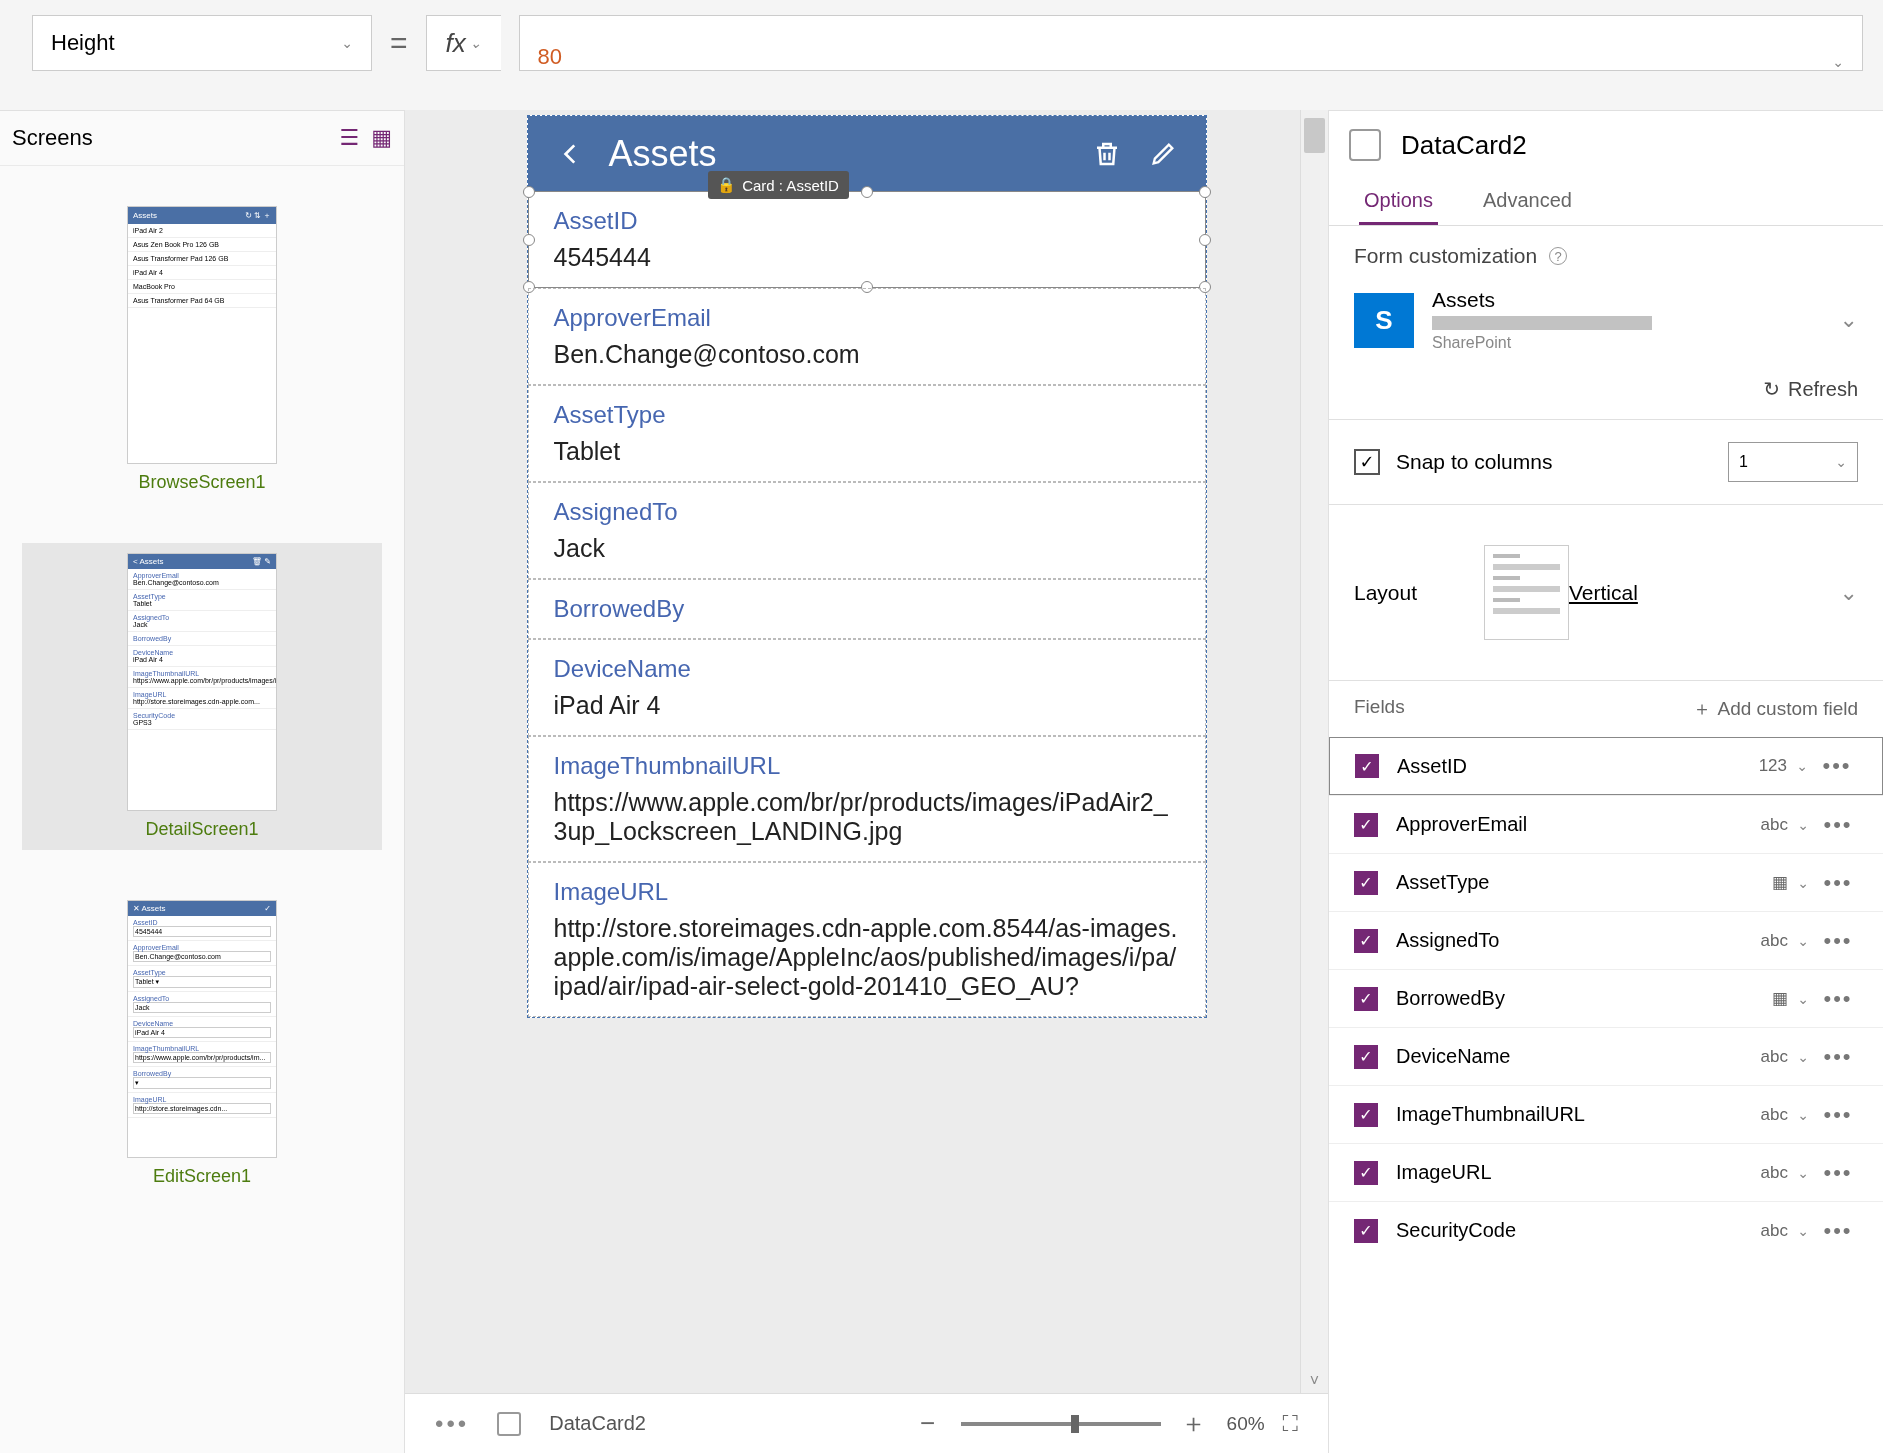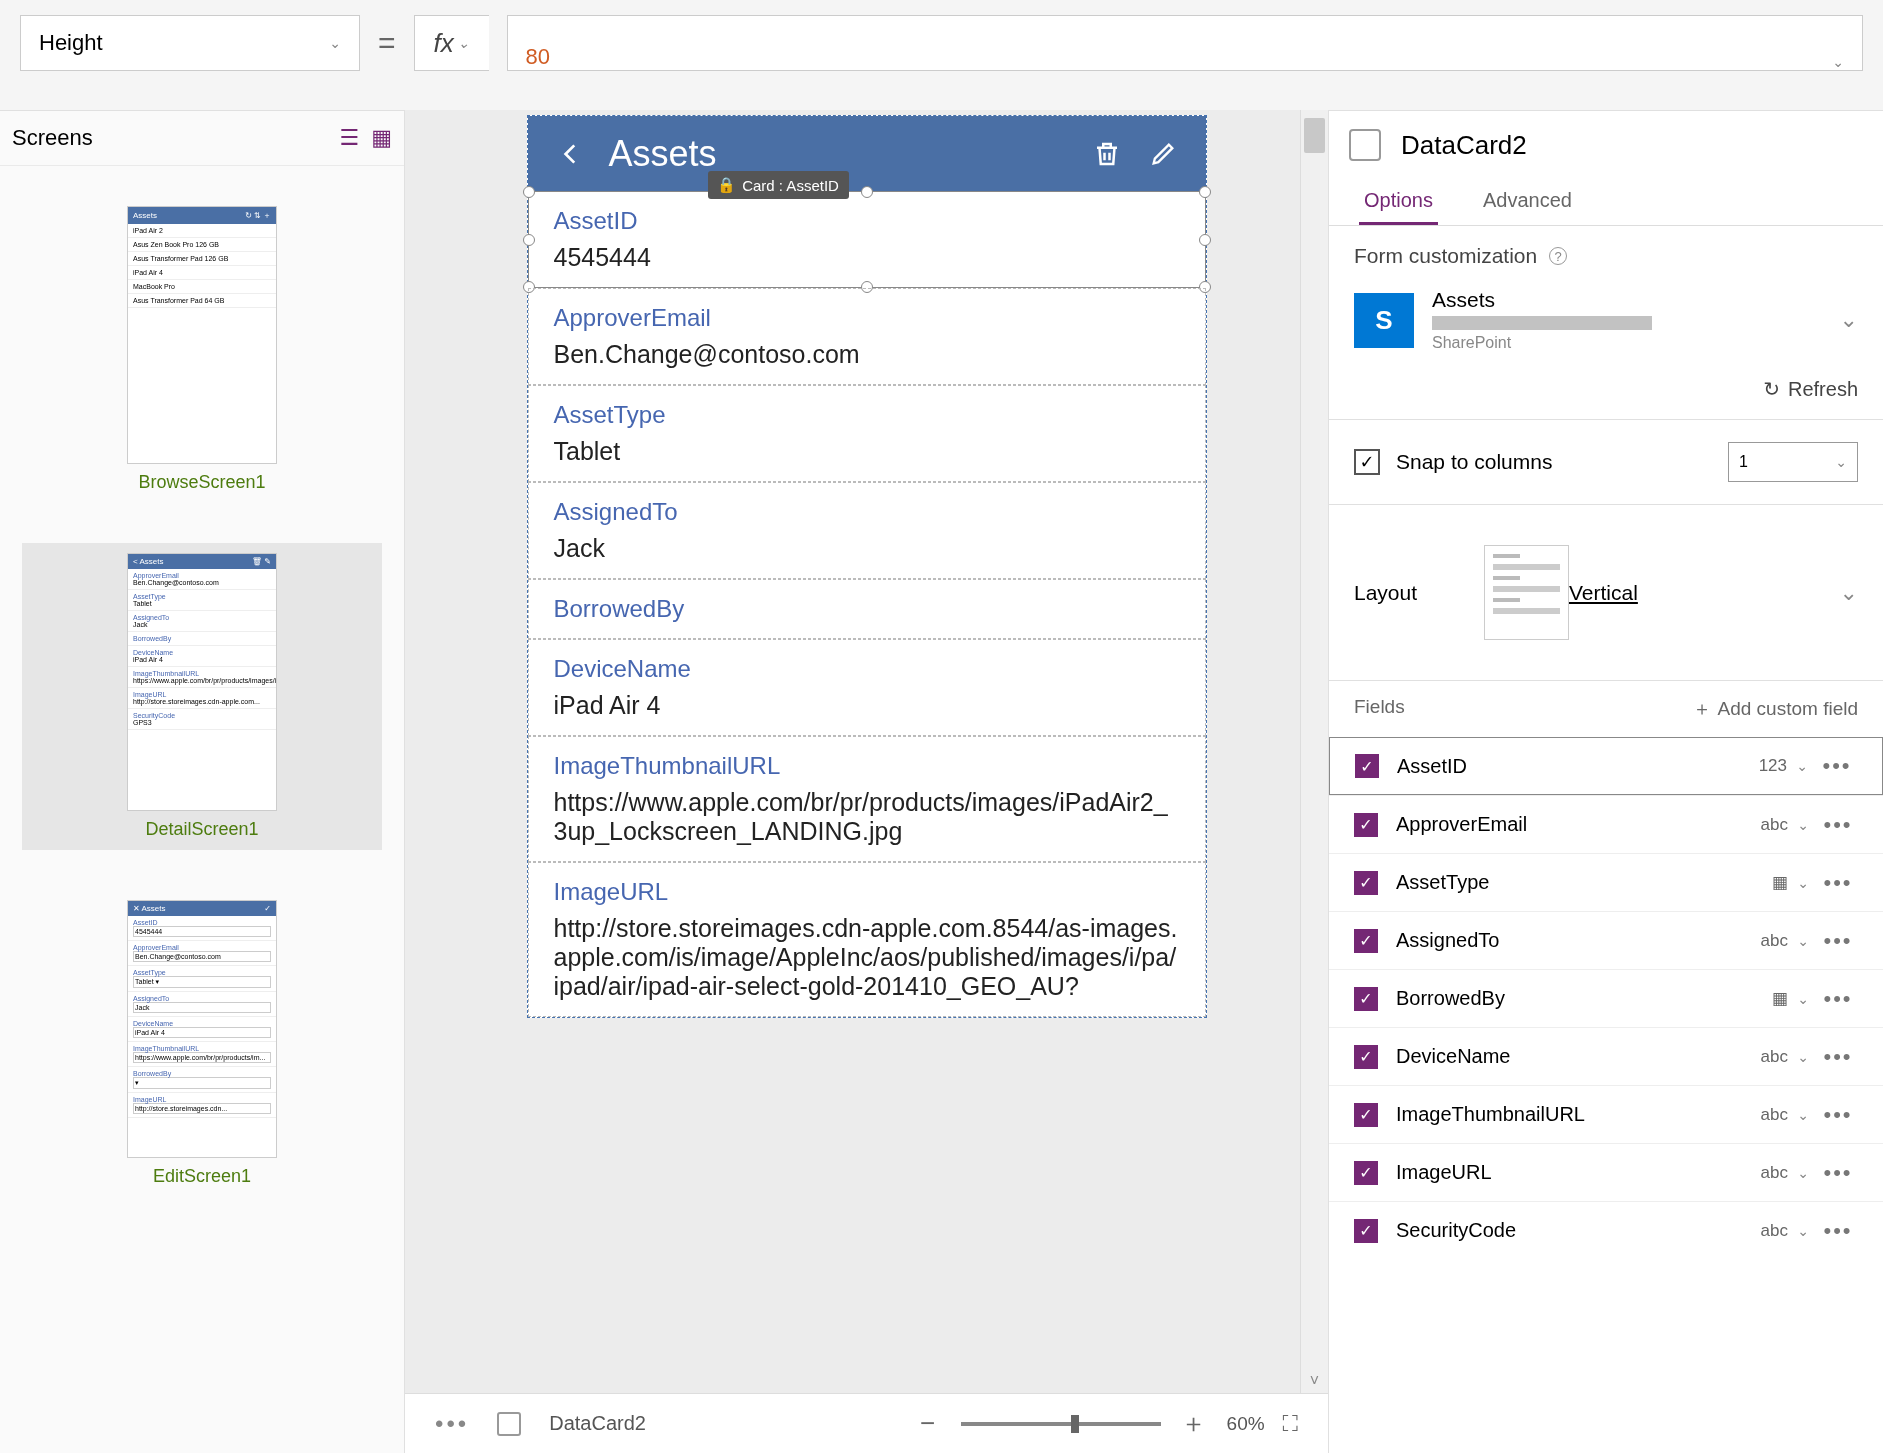--- a/index.html
+++ b/index.html
@@ -1,17 +1,17 @@
 <!DOCTYPE html>
 <html><head>
 <meta charset="utf-8">
 <style>
 * { box-sizing: border-box; margin: 0; padding: 0; font-family: "Segoe UI", Tahoma, sans-serif; }
 body { background: #f5f5f5; width: 1883px; height: 1453px; position: relative; overflow: hidden; }
-.formula-bar { position: absolute; top: 12px; left: 20px; right: 20px; height: 62px; display: flex; align-items: center; gap: 18px; }
+.formula-bar { position: absolute; top: 12px; left: 32px; right: 20px; height: 62px; display: flex; align-items: center; gap: 18px; }
 .prop-select { width: 340px; height: 56px; border: 1px solid #ccc; background: #fff; display: flex; align-items: center; padding: 0 18px; font-size: 22px; justify-content: space-between; }
 .eq { font-size: 30px; color: #666; }
 .fx-box { width: 75px; height: 56px; border: 1px solid #ccc; border-right: none; background: #fff; display: flex; align-items: center; justify-content: center; font-style: italic; font-size: 26px; color: #444; }
 .formula-input { flex: 1; height: 56px; border: 1px solid #ccc; background: #fff; padding: 0 18px; font-size: 22px; color: #d05c23; display: flex; align-items: flex-end; justify-content: space-between; }
 .screens-panel { position: absolute; top: 110px; left: 0; width: 405px; bottom: 0; background: #fafafa; border-right: 1px solid #e0e0e0; border-top: 1px solid #e0e0e0; }
 .screens-header { height: 55px; display: flex; align-items: center; padding: 0 12px; justify-content: space-between; font-size: 22px; border-bottom: 1px solid #eaeaea; }
 .screens-header .icons { display: flex; gap: 12px; color: #742774; }
 .thumb-list { padding: 30px 20px; display: flex; flex-direction: column; gap: 40px; align-items: center; }
 .thumb-item { width: 360px; display: flex; flex-direction: column; align-items: center; padding: 10px 0; }
 .thumb-item.selected { background: #e6e6e6; }

